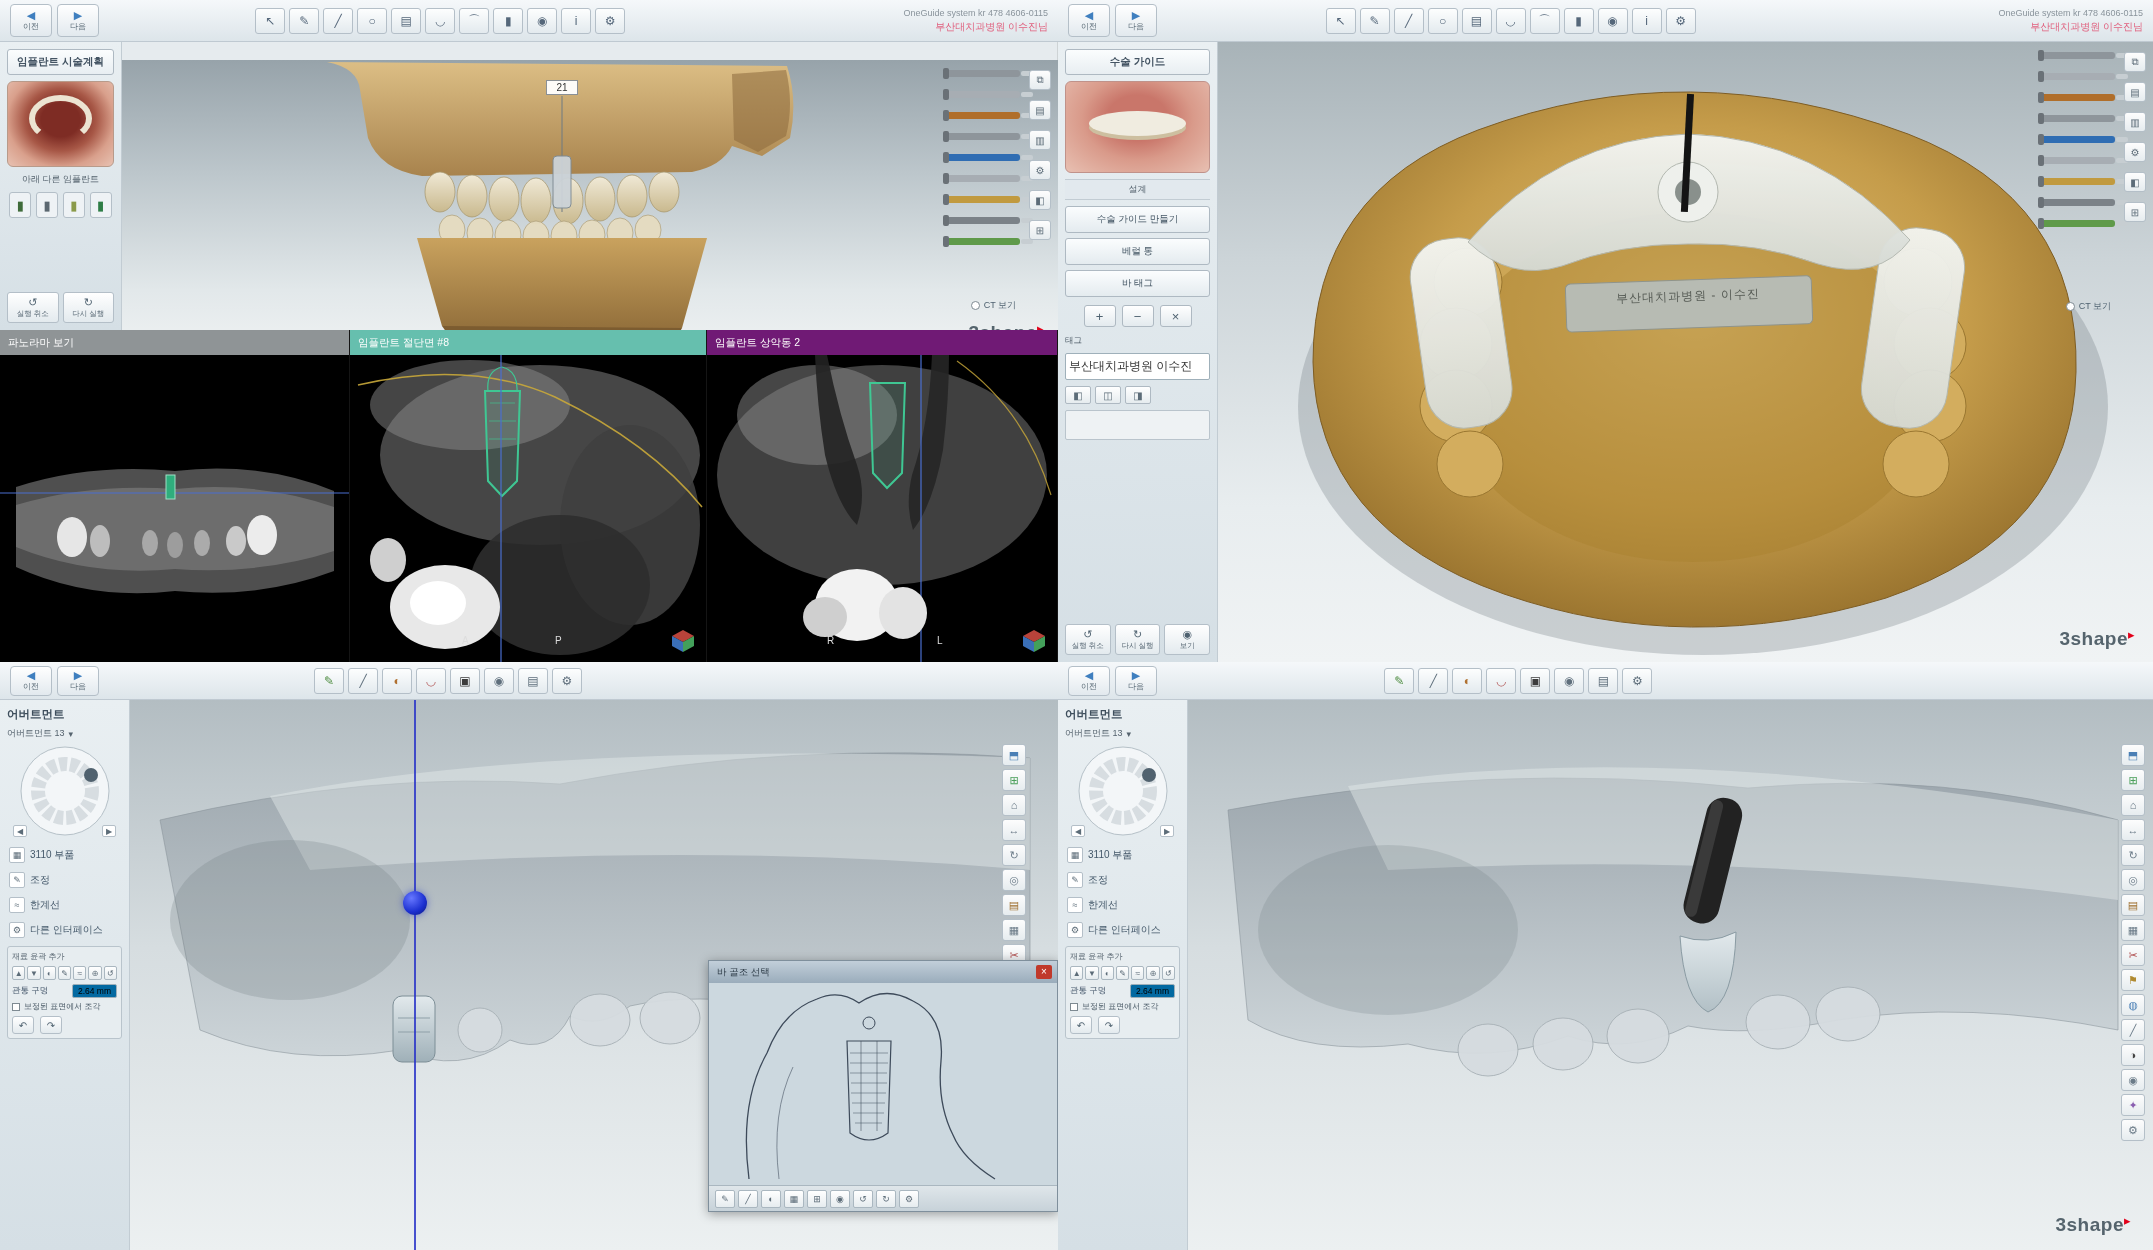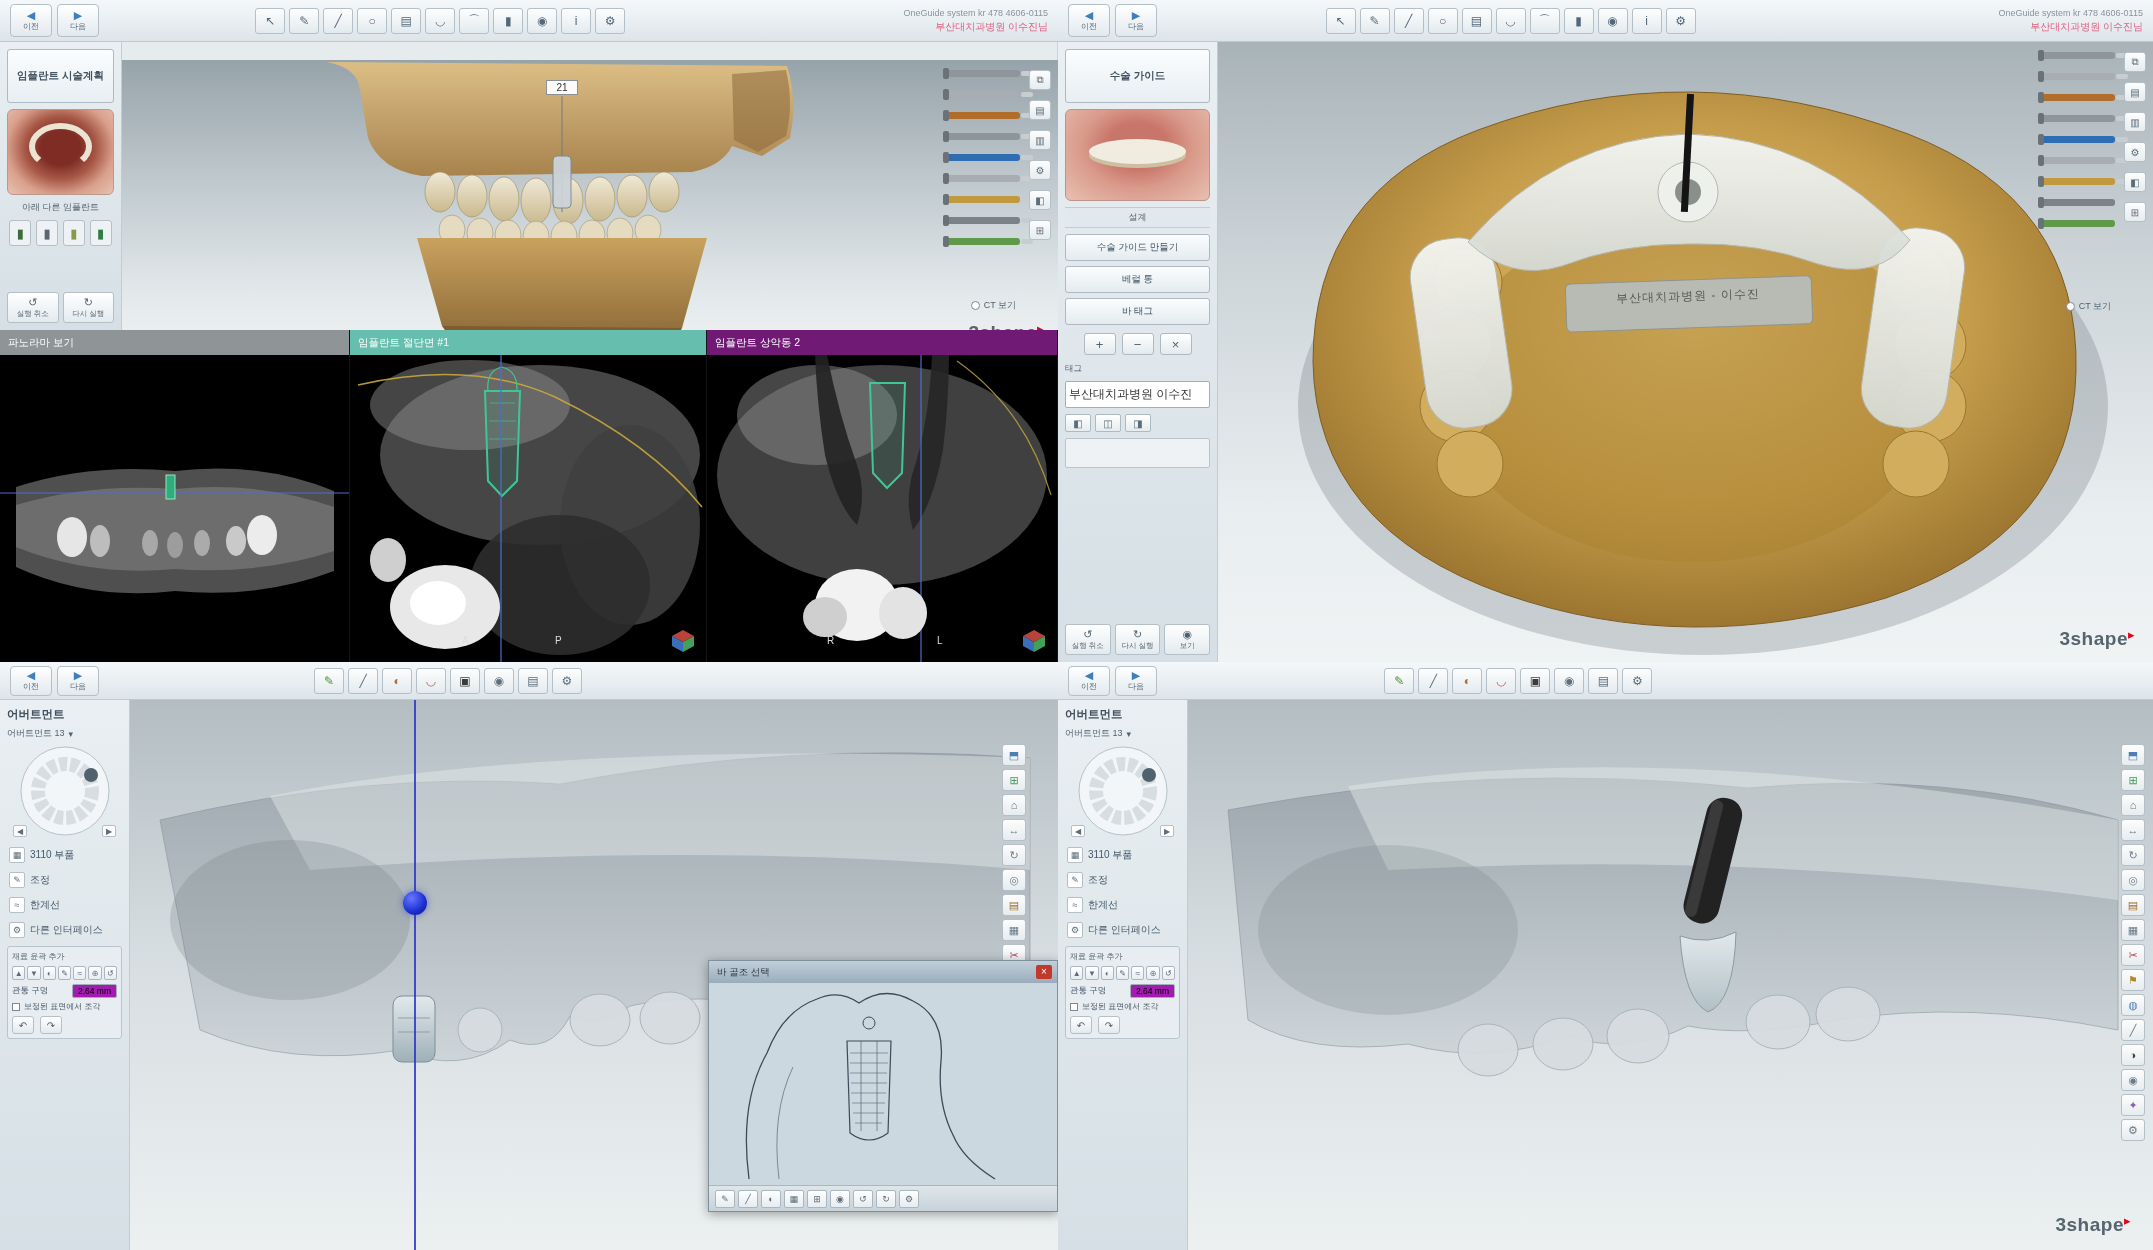--- a/index.html
+++ b/index.html
@@ -27,21 +27,21 @@
     background:linear-gradient(#fdfefe,#e3eaee);color:#55677a;font-size:12px;
     display:flex;align-items:center;justify-content:center;cursor:pointer}
   .infoblock{margin-left:auto;text-align:right;line-height:1.3;white-space:nowrap}
   .infoblock .l1{font-size:9px;color:#8a949c}
   .infoblock .l2{font-size:10px;color:#e0607e}
 
   
   .sidebar{position:absolute;background:linear-gradient(#e9eff2,#d5dfe5);border-right:1px solid #c2ccd3;
     padding:7px;display:flex;flex-direction:column;gap:6px;z-index:20}
   .side-title-box{border:1px solid #aeb9c2;background:linear-gradient(#fbfdfe,#e8eef2);border-radius:3px;
-    padding:19px 2px;text-align:center;font-size:10.5px;font-weight:bold;color:#445463}
+    padding:5px 2px;text-align:center;font-size:10.5px;font-weight:bold;color:#445463}
   .arch-photo{height:86px;border-radius:6px;border:1px solid #b89a8a;position:relative;overflow:hidden;
     background:radial-gradient(ellipse at 50% 45%,#7e2c24 0 26%,#a75746 48%,#d9a08c 72%,#e8c2b2 100%)}
   .arch-photo::after{content:"";position:absolute;left:20%;right:20%;top:16%;bottom:28%;
     border-radius:50%;border:6px solid #ece4d2;border-bottom-color:transparent}
   .denture-photo{height:92px;border-radius:6px;border:1px solid #c0928a;position:relative;overflow:hidden;
     background:radial-gradient(ellipse at 50% 40%,#c9766a 0 30%,#d99a8a 55%,#e8c0b2 100%)}
   .denture-photo::after{content:"";position:absolute;left:16%;right:16%;top:32%;height:28%;
     border-radius:50%;background:#f0ece0;box-shadow:0 4px 0 #cdbfa0}
   .side-caption{font-size:9px;color:#55636e;text-align:center}
   .implant-row{display:flex;justify-content:space-around}
@@ -127,21 +127,21 @@
   .step .si{width:16px;height:16px;border:1px solid #b4bfc8;border-radius:2px;background:#fff;font-size:9px;
     color:#5c6c78;display:flex;align-items:center;justify-content:center;flex:none}
   .step .sl{font-size:10px;color:#44586a}
   .tpanel{border:1px solid #b9c4cc;background:#e7edf0;border-radius:3px;padding:4px;display:flex;flex-direction:column;gap:4px}
   .tpanel .pt{font-size:8px;color:#55636e}
   .ticon-row{display:flex;gap:2px}
   .ticon{width:15px;height:14px;border:1px solid #aab7c0;background:linear-gradient(#fff,#e6ecef);font-size:8px;
     color:#5c6c78;display:flex;align-items:center;justify-content:center;border-radius:2px;cursor:pointer}
   .param-row{display:flex;align-items:center;justify-content:space-between;gap:3px}
   .param-label{font-size:8.5px;color:#44566a}
-  .param-value{border:1px solid #9fb0ba;background:#a21caf;font-size:8.5px;padding:1px 5px;border-radius:2px;cursor:pointer}
+  .param-value{border:1px solid #9fb0ba;background:#0369a1;font-size:8.5px;padding:1px 5px;border-radius:2px;cursor:pointer}
   .chk-row{display:flex;gap:4px;align-items:flex-start;font-size:8px;color:#4a5a66;cursor:pointer;line-height:1.25}
   .chk{width:8px;height:8px;border:1px solid #7e8a92;background:#fff;flex:none;margin-top:1px}
   .ur-row{display:flex;gap:6px}
   .ur-btn{width:22px;height:18px;border:1px solid #b4bfc8;border-radius:3px;font-size:10px;color:#4f6270;
     background:linear-gradient(#fff,#e3eaee);display:flex;align-items:center;justify-content:center;cursor:pointer}
 
   
   .blueline{position:absolute;left:284px;top:0;bottom:0;width:2px;background:#2a35c8;opacity:.85;z-index:4}
   .bluesphere{position:absolute;left:273px;top:191px;width:24px;height:24px;border-radius:50%;z-index:5;cursor:grab;
     background:radial-gradient(circle at 35% 30%,#6677ff,#1b2fd0 60%,#0c1878);box-shadow:0 0 7px rgba(30,50,200,.55)}
@@ -381,21 +381,21 @@
             <ellipse cx="175" cy="190" rx="8" ry="13" fill="#9d9d9d"></ellipse>
             <ellipse cx="202" cy="188" rx="8" ry="13" fill="#ababab"></ellipse>
             <ellipse cx="236" cy="186" rx="10" ry="15" fill="#c9c9c9"></ellipse>
             <ellipse cx="262" cy="180" rx="15" ry="20" fill="#ececec"></ellipse>
             <line x1="0" y1="138" x2="350" y2="138" stroke="#4a6fd0" stroke-width="1"></line>
             <rect x="166" y="120" width="9" height="24" fill="#2fae7d" stroke="#9fe0c6" stroke-width="1"></rect>
           </svg>
         </div>
       </div>
       <div class="xpanel xp2">
-        <div class="xhead" style="background:#66bfae">임플란트 절단면 #1</div>
+        <div class="xhead" style="background:#66bfae">임플란트 절단면 #8</div>
         <div class="xbody">
           <svg width="357" height="307" viewBox="0 0 357 307">
             <rect width="357" height="307" fill="#000"></rect>
             <ellipse cx="190" cy="100" rx="160" ry="90" fill="#5d5d5d" opacity="0.75"></ellipse>
             <ellipse cx="120" cy="50" rx="100" ry="45" fill="#8a8a8a" opacity="0.5"></ellipse>
             <ellipse cx="280" cy="170" rx="70" ry="100" fill="#3f3f3f" opacity="0.9"></ellipse>
             <ellipse cx="210" cy="230" rx="90" ry="70" fill="#2e2e2e" opacity="0.9"></ellipse>
             <ellipse cx="95" cy="252" rx="55" ry="42" fill="#e8e8e8"></ellipse>
             <ellipse cx="88" cy="248" rx="28" ry="22" fill="#ffffff"></ellipse>
             <ellipse cx="38" cy="205" rx="18" ry="22" fill="#cfcfcf"></ellipse>

